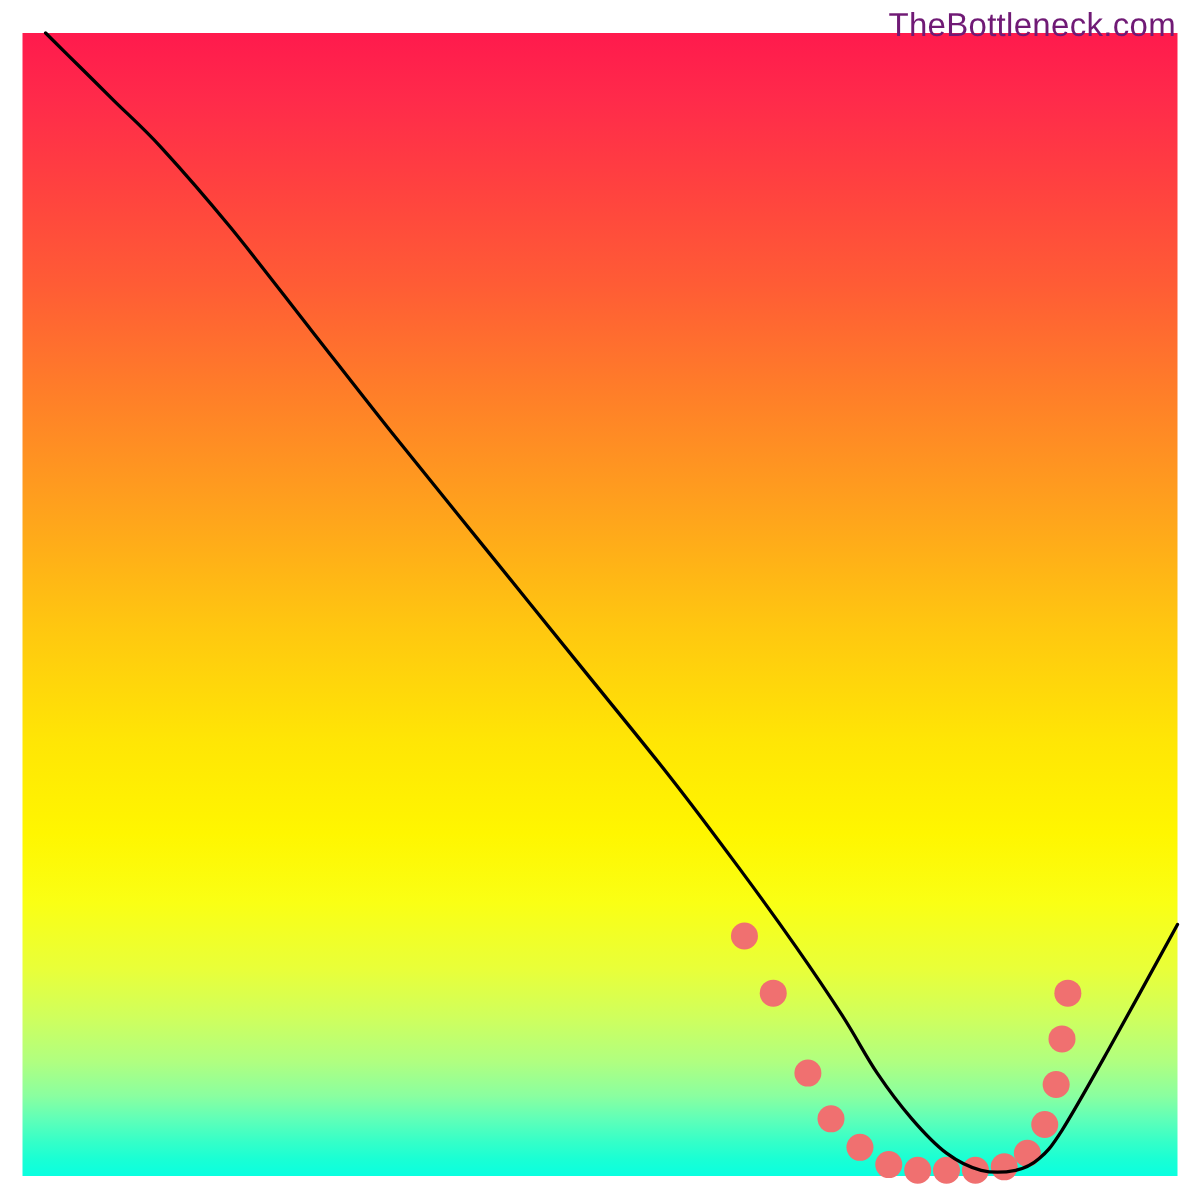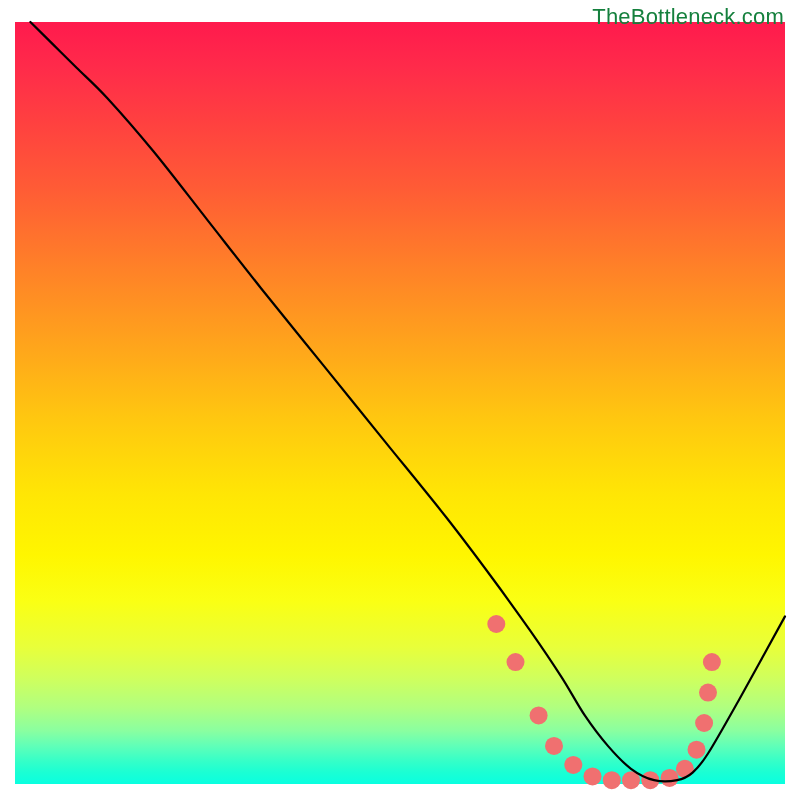--- a/index.html
+++ b/index.html
@@ -35,21 +35,21 @@
       #1affd4 98.5%,
       #0affe0 100%
     );
   }
   .watermark {
     position: absolute;
     top: 4px;
     right: 16px;
     font-family: Arial, Helvetica, sans-serif;
     font-size: 22px;
-    color: #15803d;
+    color: #701a75;
     font-weight: 500;
     letter-spacing: 0.2px;
   }
   svg.overlay {
     position: absolute;
     left: 0;
     top: 0;
     width: 800px;
     height: 800px;
   }

